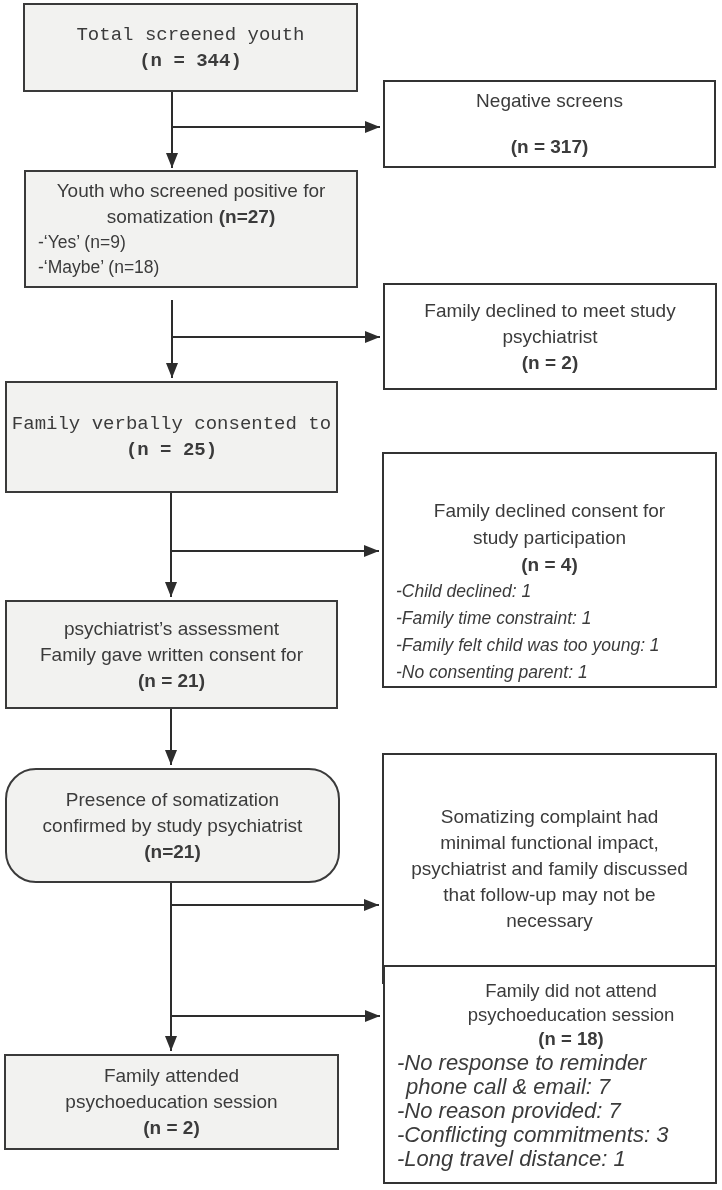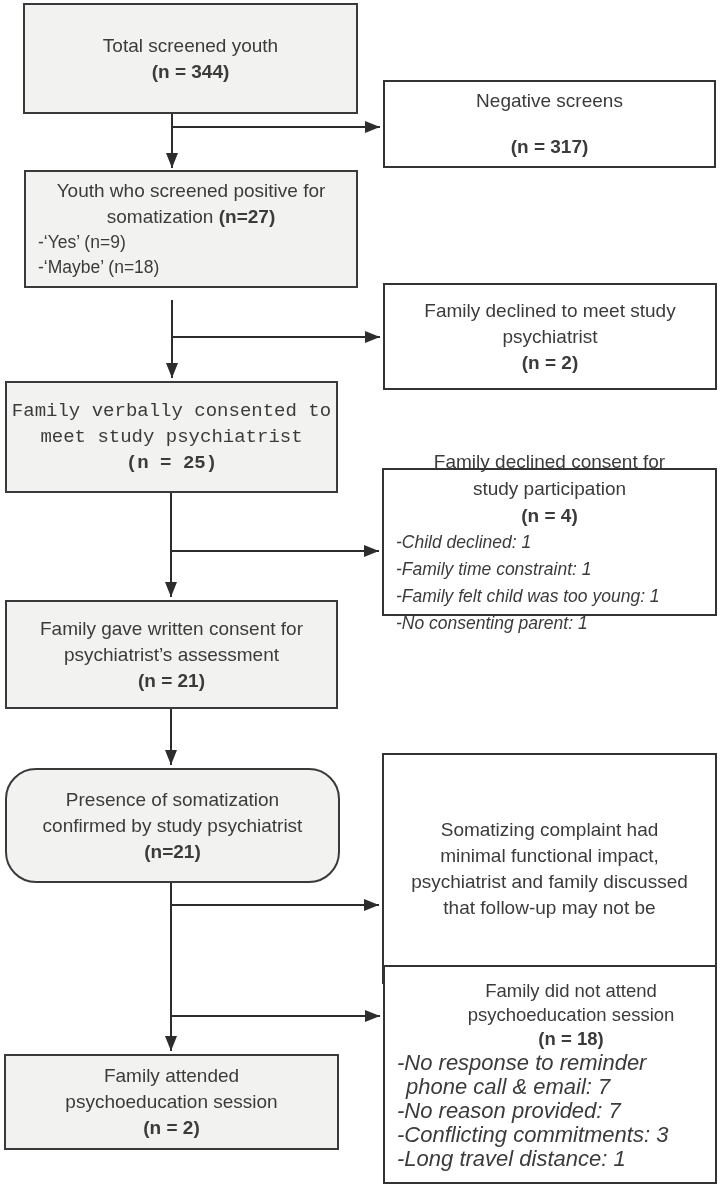--- a/index.html
+++ b/index.html
@@ -67,21 +67,21 @@
       <line x1="172" y1="337" x2="380" y2="337" marker-end="url(#arrow)"></line>
       <line x1="171" y1="493" x2="171" y2="597" marker-end="url(#arrow)"></line>
       <line x1="171" y1="551" x2="379" y2="551" marker-end="url(#arrow)"></line>
       <line x1="171" y1="709" x2="171" y2="765" marker-end="url(#arrow)"></line>
       <line x1="171" y1="883" x2="171" y2="1051" marker-end="url(#arrow)"></line>
       <line x1="171" y1="905" x2="379" y2="905" marker-end="url(#arrow)"></line>
       <line x1="171" y1="1016" x2="380" y2="1016" marker-end="url(#arrow)"></line>
     </g>
   </svg>
 
-  <div class="box left-col" style="left:23px; top:3px; width:335px; height:111px;">
+  <div class="box left-col" style="left:23px; top:3px; width:335px; height:89px;font-family:Liberation Mono, monospace;">
     <div class="line">Total screened youth</div>
     <div class="line bold">(n = 344)</div>
   </div>
 
   <div class="box right-col" style="left:383px; top:80px; width:333px; height:88px;gap:20px;">
     <div class="line">Negative screens</div>
     <div class="line bold">(n = 317)</div>
   </div>
 
   <div class="box left-col" style="left:24px; top:170px; width:334px; height:118px;">
@@ -97,53 +97,53 @@
   </div>
 
   <div class="box right-col" style="left:383px; top:283px; width:334px; height:107px;">
     <div class="line">Family declined to meet study</div>
     <div class="line">psychiatrist</div>
     <div class="line bold">(n = 2)</div>
   </div>
 
   <div class="box left-col" style="left:5px; top:381px; width:333px; height:112px;font-family:Liberation Mono, monospace;">
     <div class="line">Family verbally consented to</div>
-    <div class="line">meet study psychiatrist</div>
     <div class="line bold">(n = 25)</div>
   </div>
 
-  <div class="box right-col roomy" style="left:382px; top:468px; width:335px; height:148px;">
+  <div class="box right-col roomy" style="left:382px; top:452px; width:335px; height:236px;justify-content:flex-end;">
     <div class="line">Family declined consent for</div>
     <div class="line">study participation</div>
     <div class="line bold">(n = 4)</div>
     <div class="bullets italic">
       <div class="bullet">-Child declined: 1</div>
       <div class="bullet">-Family time constraint: 1</div>
       <div class="bullet">-Family felt child was too young: 1</div>
       <div class="bullet">-No consenting parent: 1</div>
     </div>
   </div>
 
   <div class="box left-col" style="left:5px; top:600px; width:333px; height:109px;">
+    <div class="line">psychiatrist’s assessment</div>
     <div class="line">Family gave written consent for</div>
-    <div class="line">psychiatrist’s assessment</div>
     <div class="line bold">(n = 21)</div>
   </div>
 
   <div class="box left-col" style="left:5px; top:768px; width:335px; height:115px;border-radius:31px;">
     <div class="line">Presence of somatization</div>
     <div class="line">confirmed by study psychiatrist</div>
     <div class="line bold">(n=21)</div>
   </div>
 
   <div class="box right-col" style="left:382px; top:753px; width:335px; height:231px;">
     <div class="line">Somatizing complaint had</div>
     <div class="line">minimal functional impact,</div>
     <div class="line">psychiatrist and family discussed</div>
     <div class="line">that follow-up may not be</div>
+    <div class="line">necessary</div>
   </div>
 
   <div class="box right-col compact" style="left:383px; top:965px; width:334px; height:219px;">
     <div class="line">Family did not attend</div>
     <div class="line">psychoeducation session</div>
     <div class="line bold">(n = 18)</div>
     <div class="bullets italic">
       <div class="bullet">-No response to reminder phone call &amp; email: 7</div>
       <div class="bullet">-No reason provided: 7</div>
       <div class="bullet">-Conflicting commitments: 3</div>

